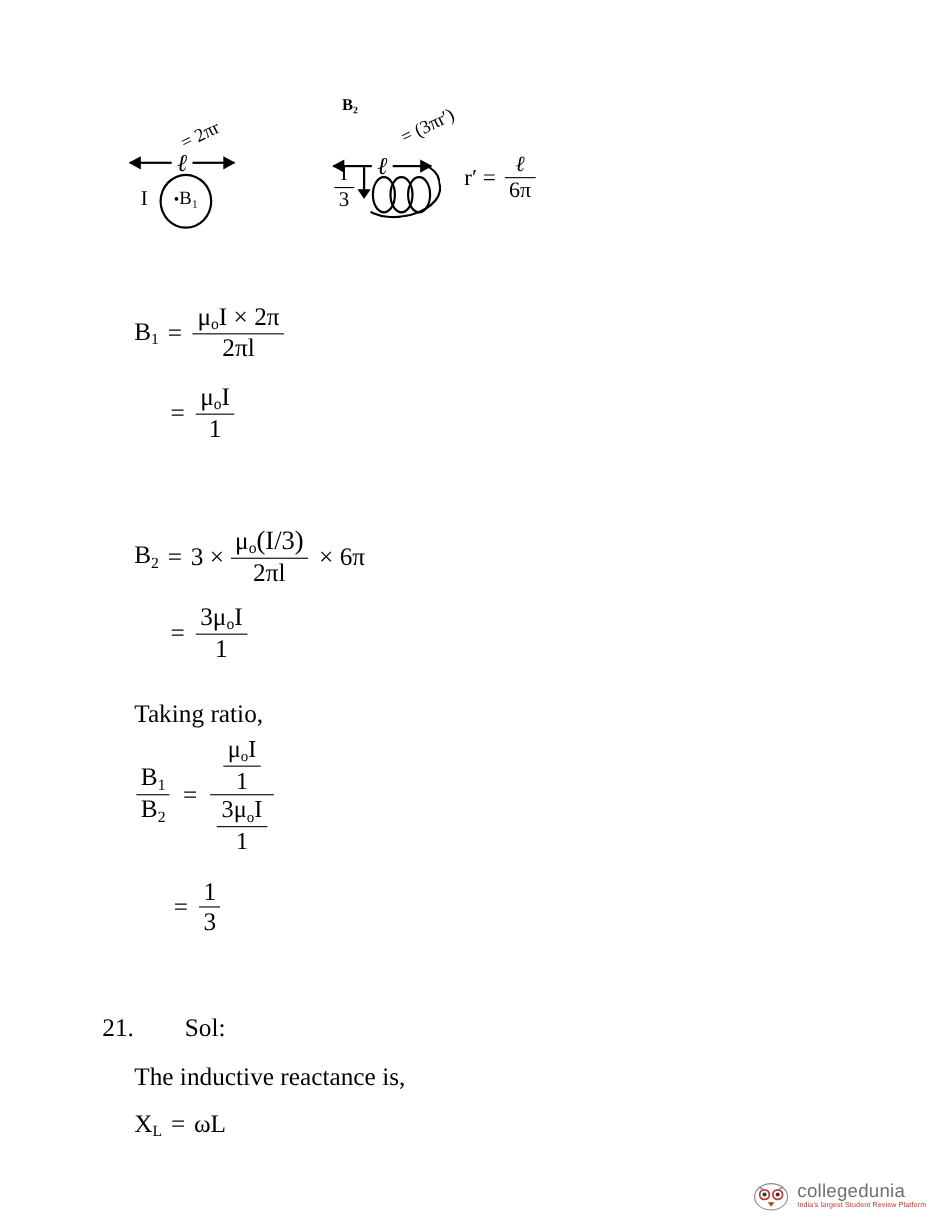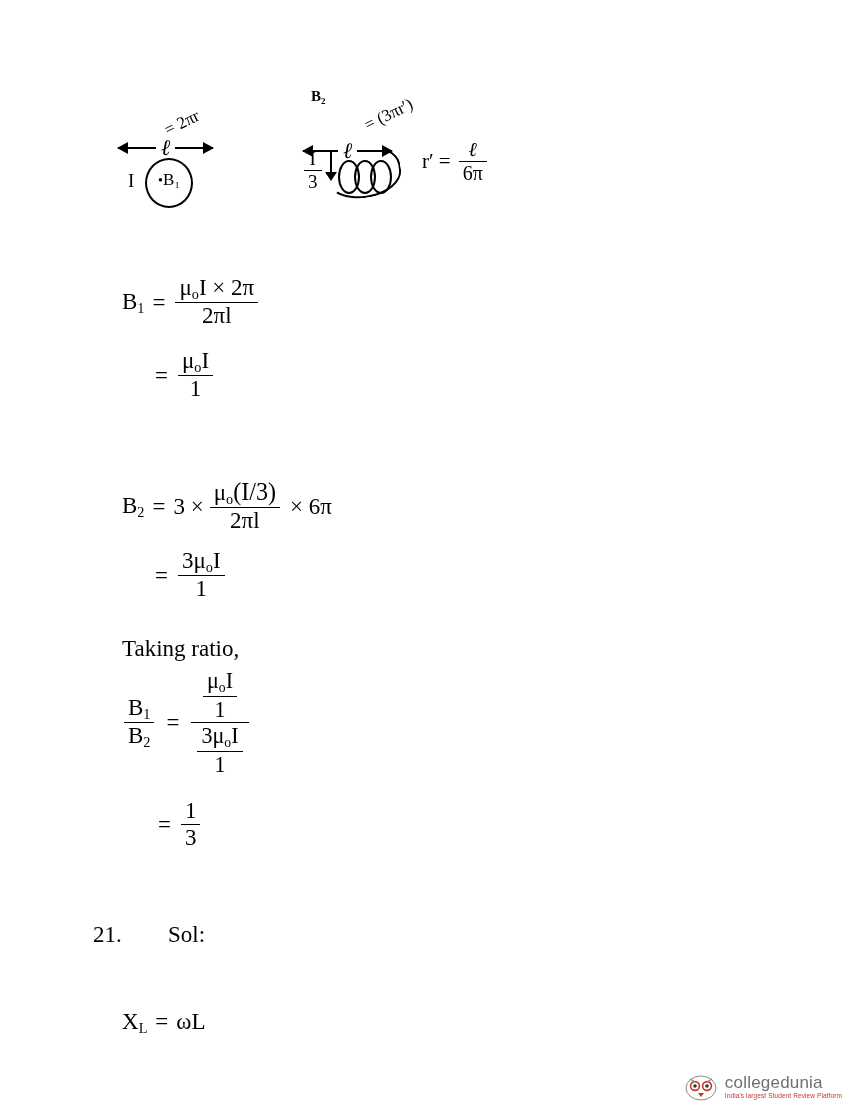--- a/index.html
+++ b/index.html
@@ -288,20 +288,21 @@
     <span style="margin-right:8px;">=</span>
     <span class="frac">
       <span class="num">1</span>
       <span class="den">3</span>
     </span>
   </div>
 
   <div class="para" style="left:93px; top:922px;">21.</div>
   <div class="para" style="left:168px; top:922px;">Sol:</div>
 
+  <div class="para" style="left:122px; top:966px;">The inductive reactance is,</div>
 
   <div class="eq" style="left:122px; top:1010px; display:flex; align-items:flex-start;">
     <span>
       <span>X</span><span class="sub">L</span>
     </span>
     <span style="margin:0 8px;">=</span>
     <span>ωL</span>
   </div>
 
   <div class="watermark">

